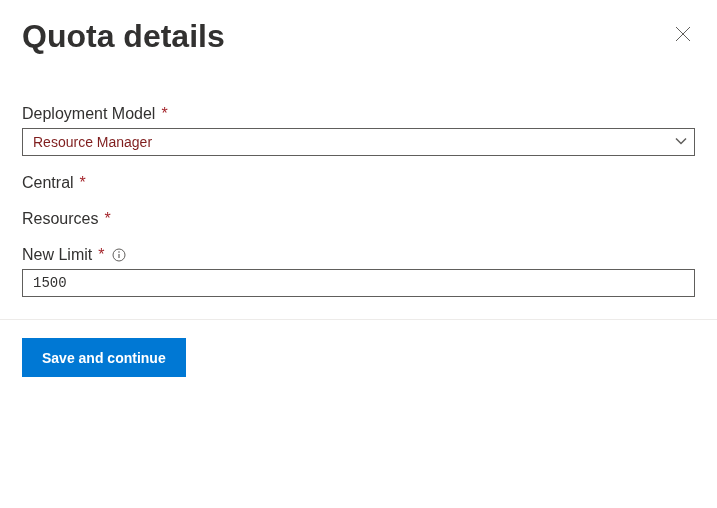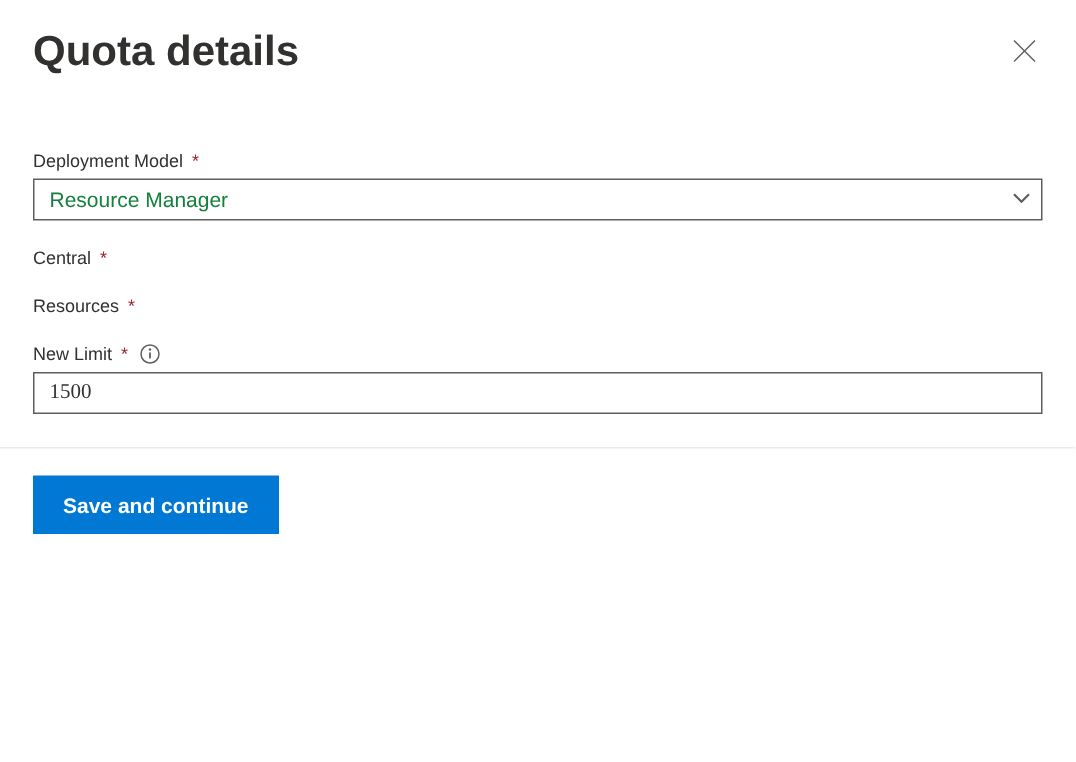--- a/index.html
+++ b/index.html
@@ -17,21 +17,21 @@
       padding: 18px 22px;
       position: relative;
     }
     .header {
       display: flex;
       justify-content: space-between;
       align-items: flex-start;
       margin-bottom: 50px;
     }
     .title {
-      font-size: 28px;
+      font-size: 32px;
       font-weight: 600;
       color: #323130;
     }
     .close-btn {
       cursor: pointer;
       padding: 4px;
       display: flex;
       align-items: center;
       justify-content: center;
       margin-top: 4px;
@@ -39,21 +39,21 @@
     .close-btn svg {
       width: 16px;
       height: 16px;
       stroke: #605e5c;
       stroke-width: 1;
     }
     .field-group {
       margin-bottom: 18px;
     }
     .field-label {
-      font-size: 12px;
+      font-size: 16px;
       color: #323130;
       margin-bottom: 5px;
       display: flex;
       align-items: center;
       gap: 4px;
     }
     .required {
       color: #a4262c;
       margin-left: 2px;
     }
@@ -72,21 +72,21 @@
       width: 100%;
     }
     .select-field {
       width: 100%;
       height: 28px;
       border: 1px solid #605e5c;
       background: #ffffff;
       padding: 0 32px 0 10px;
       font-size: 14px;
       font-family: inherit;
-      color: #15803d;
+      color: #7f1d1d;
       cursor: pointer;
       display: flex;
       align-items: center;
     }
     .chevron {
       position: absolute;
       right: 8px;
       top: 50%;
       transform: translateY(-50%);
       pointer-events: none;
@@ -98,21 +98,21 @@
       stroke-width: 1.5;
       fill: none;
     }
     .text-input {
       width: 100%;
       height: 28px;
       border: 1px solid #605e5c;
       background: #ffffff;
       padding: 0 10px;
       font-size: 14px;
-      font-family: Liberation Serif, serif;
+      font-family: Liberation Mono, monospace;
       color: #323130;
     }
     .divider {
       border: none;
       border-top: 1px solid #edebe9;
       margin: 22px -22px 18px -22px;
     }
     .primary-btn {
       background: #0078d4;
       color: #ffffff;

